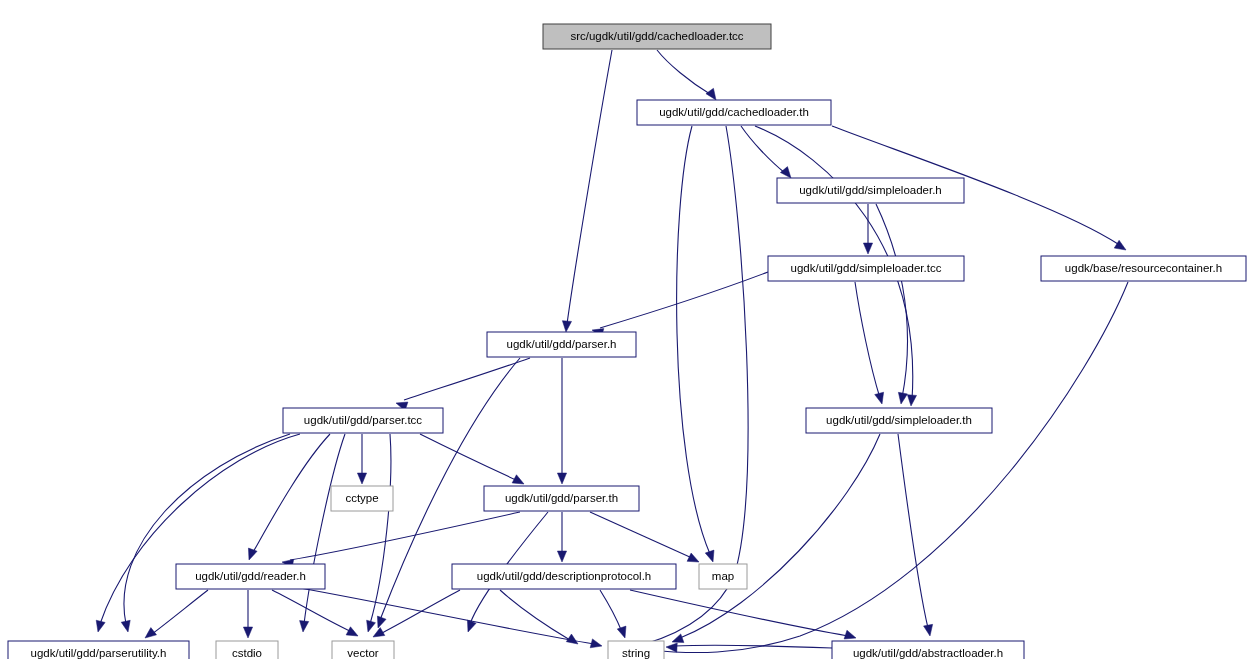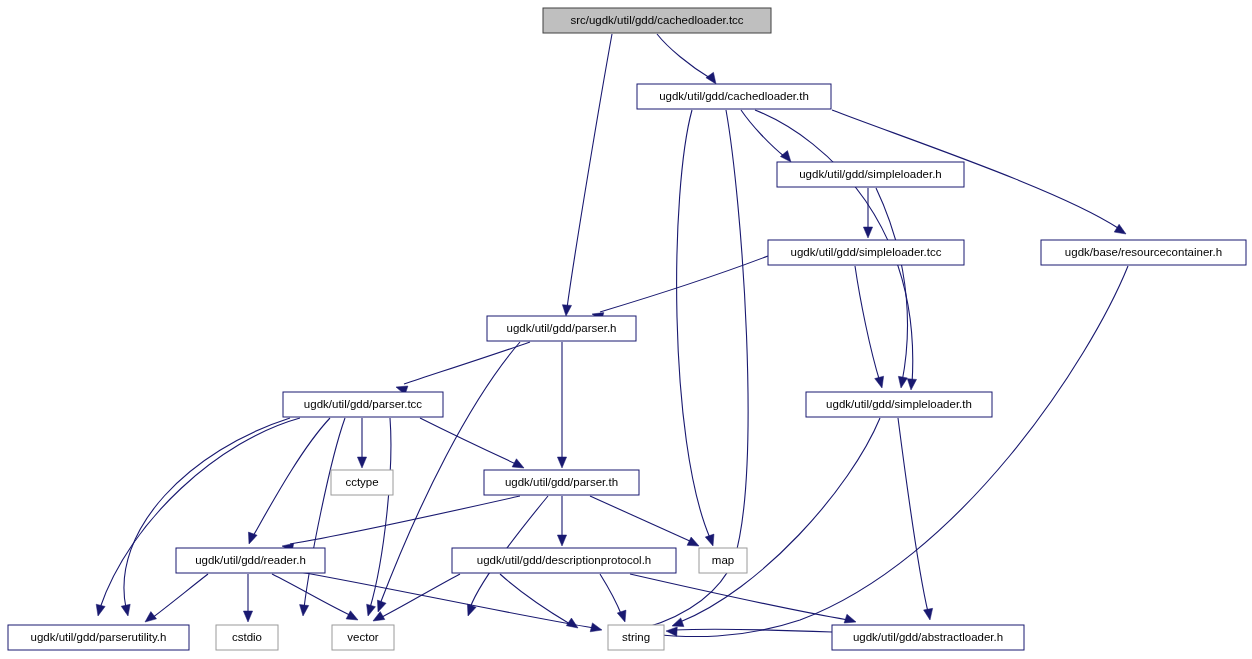--- a/index.html
+++ b/index.html
@@ -11,20 +11,21 @@
     width: 1252px;
     height: 659px;
     font-family: "Liberation Sans", "DejaVu Sans", sans-serif;
     overflow: hidden;
   }
   #graph-root {
     position: relative;
     width: 1252px;
     height: 479px;
     background: #ffffff;
+    margin-top: 16px;
   }
   #graph-svg {
     position: absolute;
     left: 0;
     top: 0;
     width: 1252px;
     height: 659px;
     display: block;
   }
   .node-box {

